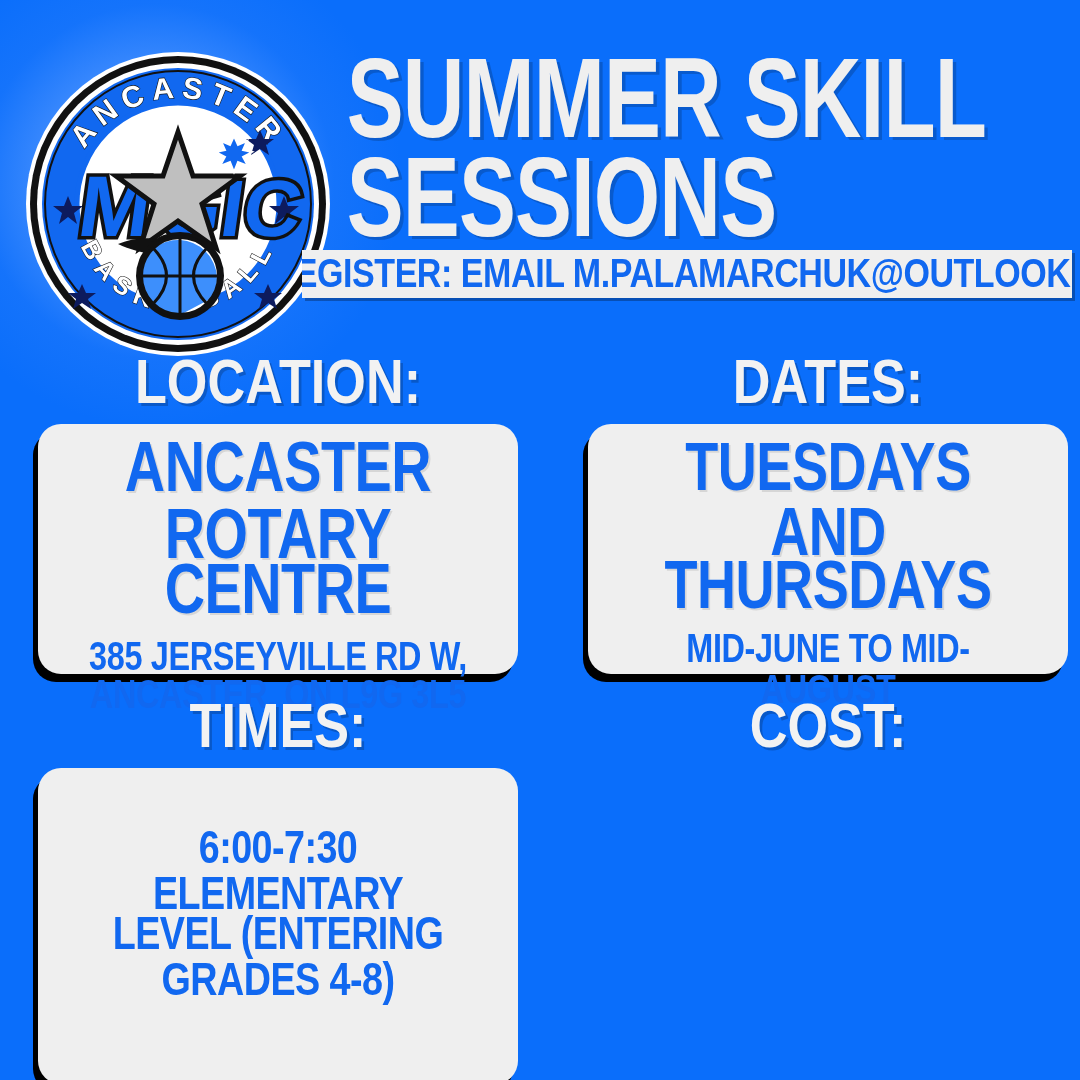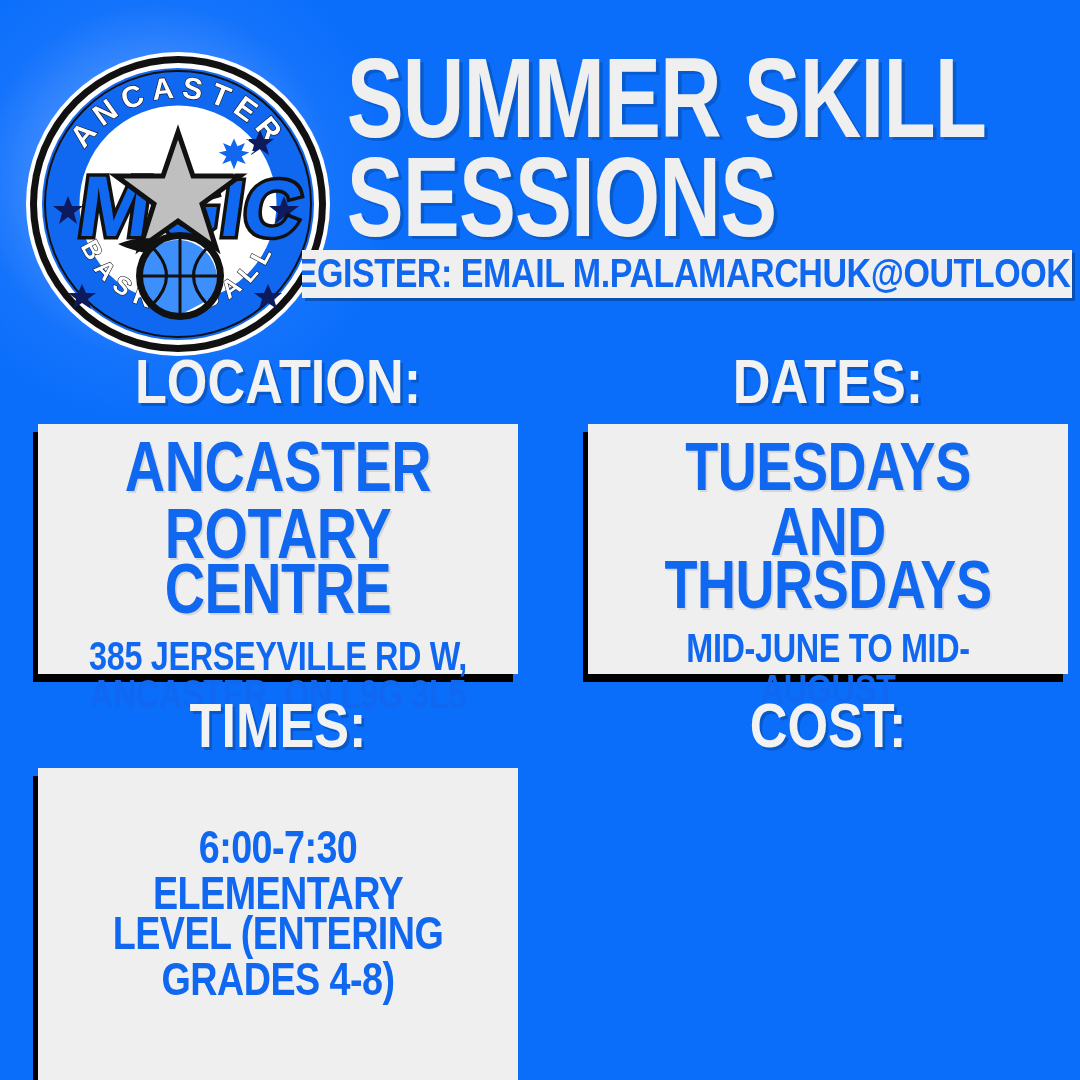--- a/index.html
+++ b/index.html
@@ -112,20 +112,21 @@
     text-shadow: 3px 3px 0 rgba(0,0,0,0.20);
     margin-bottom: 14px;
   }
 
   .card {
     background: #efefef;
     box-shadow: -5px 8px 0 #000;
     padding: 18px 14px 16px;
     box-sizing: border-box;
     text-align: center;
+    border-radius: 23px;
   }
   .card.loc   { height: 250px; }
   .card.dates { height: 250px; }
   .card.times { height: 316px; display:flex; flex-direction:column; justify-content:center; }
   .card.cost  { height: 252px; display:flex; flex-direction:column; justify-content:center; }
 
   .big {
     color: #1168f0;
     font-family: "Liberation Sans Narrow", "Liberation Sans", sans-serif;
     font-weight: 700;

